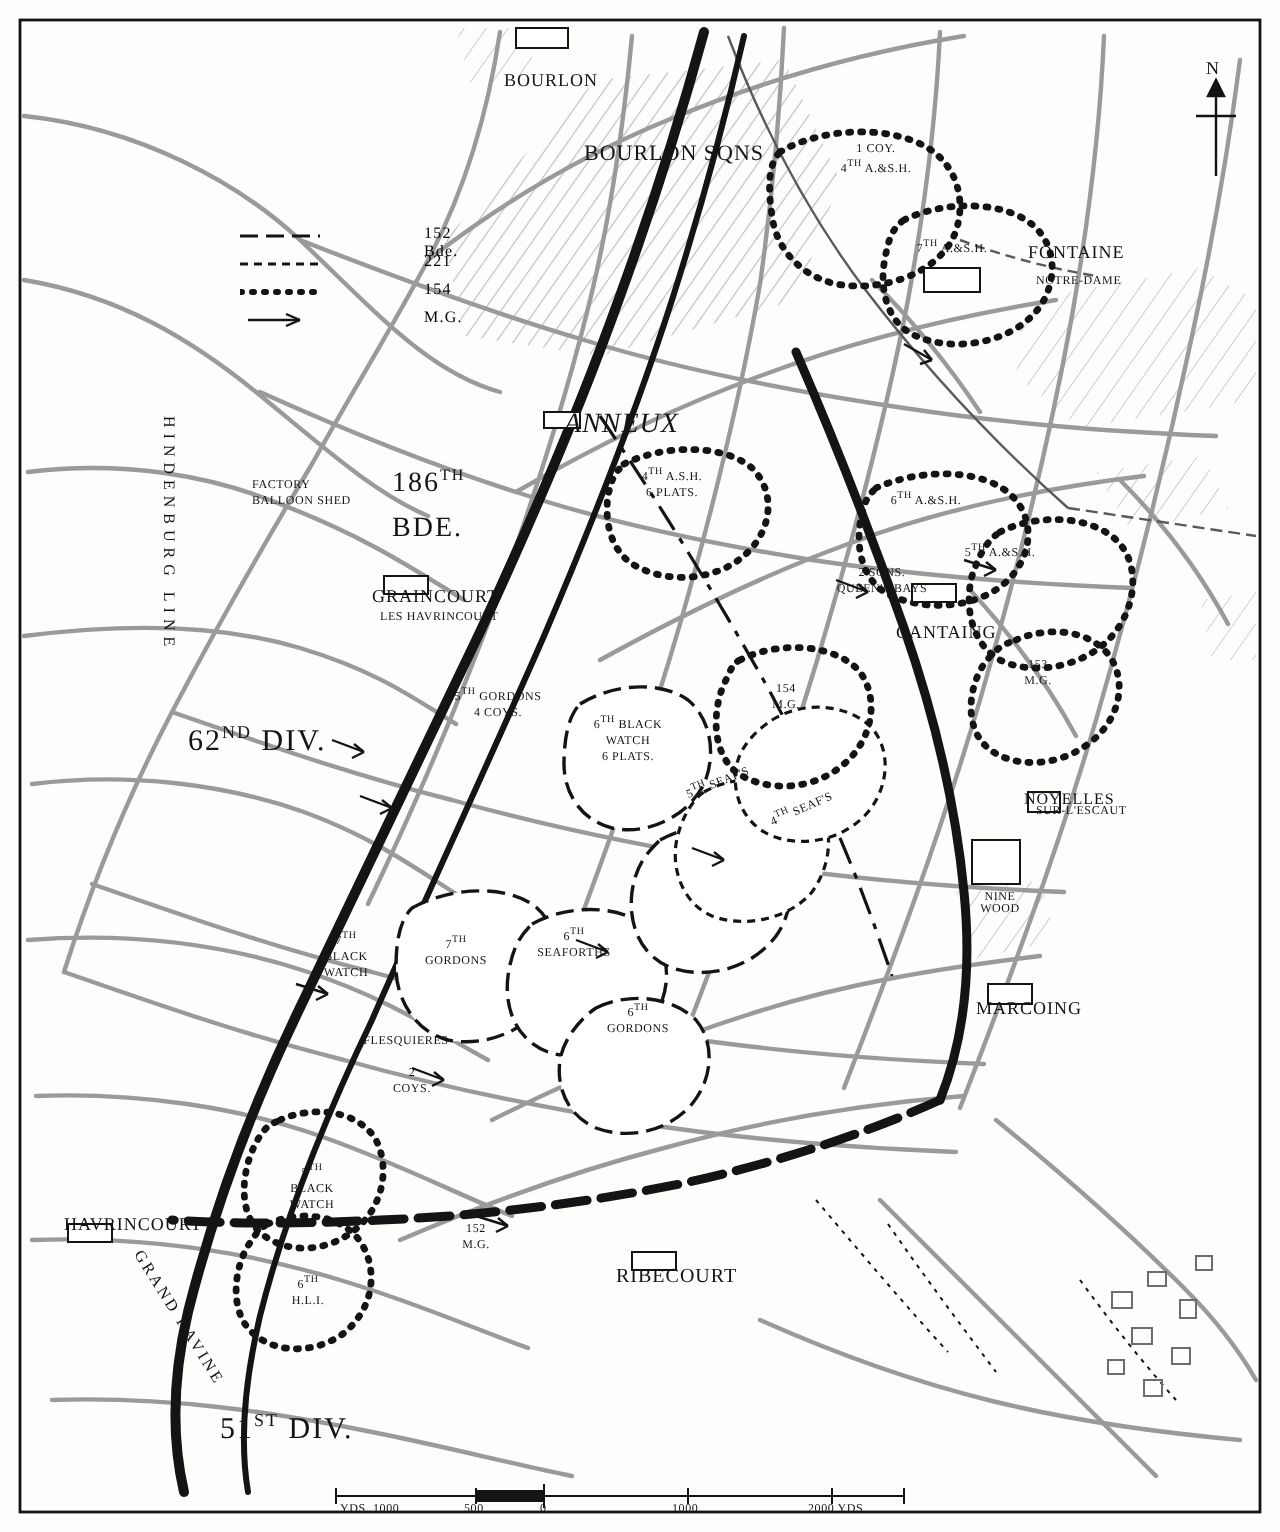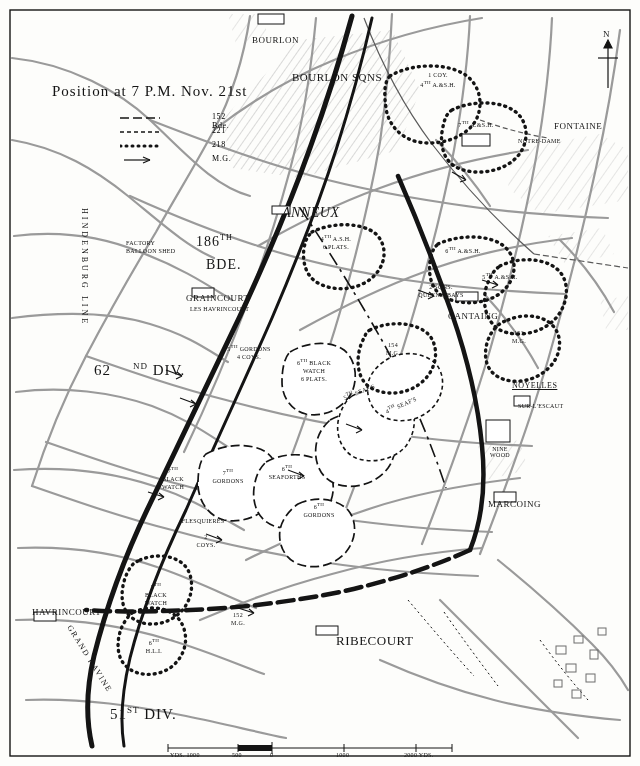--- a/index.html
+++ b/index.html
@@ -233,21 +233,20 @@
       <line x1="168" y1="744" x2="168" y2="752"></line>
       <line x1="238" y1="744" x2="238" y2="752"></line>
       <line x1="272" y1="742" x2="272" y2="754"></line>
       <line x1="344" y1="744" x2="344" y2="752"></line>
       <line x1="416" y1="744" x2="416" y2="752"></line>
       <line x1="452" y1="744" x2="452" y2="752"></line>
       <rect x="238" y="745" width="34" height="6" fill="#141414" stroke="none"></rect>
     </g>
   </svg>
 
-  <div class="lbl title-text" style="left:52px; top:84px;">Position at 7 P.M. Nov. 21st</div>
 
   <div class="legend-box">
     <div class="legend-row">
       <span class="legend-key">
         <svg width="40" height="12">
             <line x1="0" y1="6" x2="40" y2="6" stroke="#141414" stroke-width="1.5" stroke-dasharray="9 4"></line>
           </svg>
       </span>
       <span class="legend-label">152 Bde.</span>
     </div>
@@ -258,66 +257,66 @@
           </svg>
       </span>
       <span class="legend-label">221</span>
     </div>
     <div class="legend-row">
       <span class="legend-key">
         <svg width="40" height="12">
             <line x1="0" y1="6" x2="40" y2="6" stroke="#141414" stroke-width="3" stroke-linecap="round" stroke-dasharray="1 5"></line>
           </svg>
       </span>
-      <span class="legend-label">218</span>
+      <span class="legend-label">154</span>
     </div>
     <div class="legend-row">
       <span class="legend-key">
         <svg width="40" height="12">
           <line x1="4" y1="6" x2="30" y2="6" stroke="#141414" stroke-width="1.2"></line>
           <path d="M30 6 l-7 -3 M30 6 l-7 3" stroke="#141414" stroke-width="1.2" fill="none"></path>
         </svg>
       </span>
       <span class="legend-label">M.G.</span>
     </div>
   </div>
 
   <div class="lbl small caps" style="left:252px; top:36px; font-size:9px;">BOURLON</div>
 
   <div class="lbl med center" style="left:292px; top:72px; width:70px; font-size:11px;">BOURLON SQNS</div>
 
-  <div class="lbl small caps" style="left:514px; top:122px; font-size:9px;margin-left:40px;">FONTAINE</div>
+  <div class="lbl small caps" style="left:514px; top:122px; font-size:9px;">FONTAINE</div>
   <div class="lbl tiny caps" style="left:518px; top:138px;">NOTRE-DAME</div>
 
   <div class="lbl small caps" style="left:282px; top:206px; font-size:14px;font-style:italic;">ANNEUX</div>
 
   <div class="lbl small caps" style="left:186px; top:294px; font-size:9px;">GRAINCOURT</div>
   <div class="lbl tiny caps" style="left:190px; top:306px;">LES HAVRINCOURT</div>
 
   <div class="lbl small caps" style="left:448px; top:312px; font-size:9px;">CANTAING</div>
 
-  <div class="lbl small caps" style="left:512px; top:382px; font-size:8px;text-decoration:underline;">NOYELLES</div>
+  <div class="lbl small caps" style="left:512px; top:396px; font-size:8px;">NOYELLES</div>
   <div class="lbl tiny caps" style="left:518px; top:403px;">SUR-L'ESCAUT</div>
 
   <div class="lbl tiny caps center" style="left:480px; top:446px; width:40px;">NINE
 WOOD</div>
 
   <div class="lbl small caps" style="left:488px; top:500px; font-size:9px;">MARCOING</div>
 
-  <div class="lbl small caps" style="left:308px; top:634px; font-size:13px;margin-left:28px;">RIBECOURT</div>
+  <div class="lbl small caps" style="left:308px; top:634px; font-size:10px;">RIBECOURT</div>
 
   <div class="lbl small caps" style="left:32px; top:608px; font-size:9px;">HAVRINCOURT</div>
 
   <div class="lbl tiny caps" style="left:126px; top:240px; line-height:1.25;">FACTORY
 BALLOON SHED</div>
 
   <div class="lbl big caps" style="left:196px; top:234px; font-size:14px; letter-spacing:1px;">186<span style="font-size:8px; vertical-align:super;">TH</span></div>
-  <div class="lbl big caps" style="left:206px; top:258px; font-size:14px; letter-spacing:1px;">BDE.</div>
-
-  <div class="lbl huge caps" style="left:94px; top:362px; font-size:15px; letter-spacing:1px;">62<span style="font-size:9px; vertical-align:super;margin-left:22px;">ND</span> DIV.</div>
+  <div class="lbl big caps" style="left:196px; top:258px; font-size:14px; letter-spacing:1px;">BDE.</div>
+
+  <div class="lbl huge caps" style="left:94px; top:362px; font-size:15px; letter-spacing:1px;">62<span style="font-size:9px; vertical-align:super;">ND</span> DIV.</div>
 
   <div class="lbl huge caps" style="left:110px; top:706px; font-size:15px; letter-spacing:1px;text-align:right;">51<span style="font-size:9px; vertical-align:super;">ST</span> DIV.</div>
 
   <div class="lbl tiny caps rot-r" style="left:88px; top:208px; letter-spacing:3px; font-size:8px;">HINDENBURG LINE</div>
 
   <div class="lbl tiny caps" style="left:72px; top:624px; transform:rotate(58deg); transform-origin:left top; letter-spacing:1.5px; font-size:8px;">GRAND RAVINE</div>
 
   <div class="lbl tiny caps center" style="left:222px; top:344px; width:54px; line-height:1.3;">5<span style="font-size:5px; vertical-align:super;">TH</span> GORDONS
 4 COYS.</div>
 

